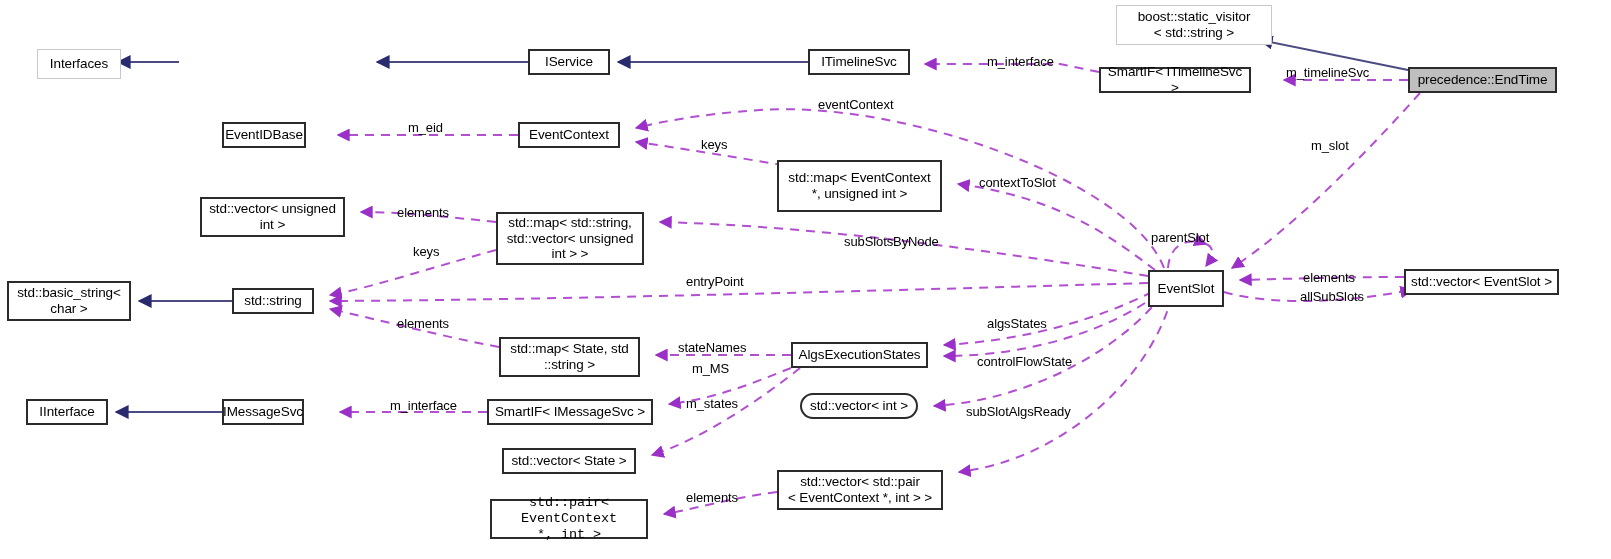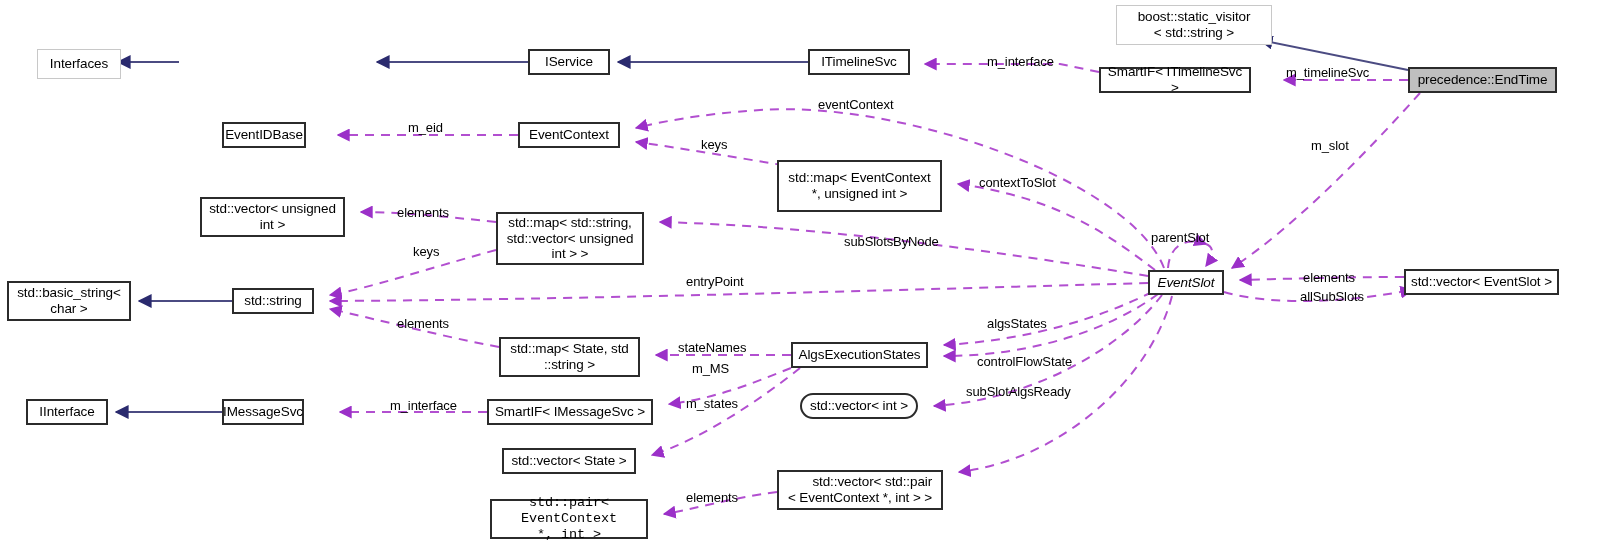--- a/index.html
+++ b/index.html
@@ -121,21 +121,21 @@
 
   <div class="node thick" style="left:7px;top:281px;width:124px;height:40px;">
     <span style="white-space:pre-line;">std::basic_string&lt;
 char &gt;</span>
   </div>
 
   <div class="node thick" style="left:232px;top:288px;width:82px;height:26px;">
     <span>std::string</span>
   </div>
 
-  <div class="node thick" style="left:1148px;top:270px;width:76px;height:25px;font-style:italic;">
+  <div class="node thick" style="left:1148px;top:270px;width:76px;height:37px;">
     <span>EventSlot</span>
   </div>
 
   <div class="node thick" style="left:1404px;top:269px;width:155px;height:26px;">
     <span>std::vector&lt; EventSlot &gt;</span>
   </div>
 
   <div class="node thick" style="left:499px;top:337px;width:141px;height:40px;">
     <span style="white-space:pre-line;">std::map&lt; State, std
 ::string &gt;</span>
@@ -158,21 +158,21 @@
   </div>
 
   <div class="node thick" style="left:800px;top:393px;width:118px;height:26px;border-radius:13px;">
     <span>std::vector&lt; int &gt;</span>
   </div>
 
   <div class="node thick" style="left:502px;top:448px;width:134px;height:26px;">
     <span>std::vector&lt; State &gt;</span>
   </div>
 
-  <div class="node thick" style="left:777px;top:470px;width:166px;height:40px;text-align:right;">
+  <div class="node thick" style="left:777px;top:470px;width:166px;height:40px;">
     <span style="white-space:pre-line;">std::vector&lt; std::pair
 &lt; EventContext *, int &gt; &gt;</span>
   </div>
 
   <div class="node thick" style="left:490px;top:499px;width:158px;height:40px;">
     <span style="white-space:pre-line;font-family:Liberation Mono, monospace;">std::pair&lt; EventContext
 *, int &gt;</span>
   </div>
 
   <div class="elabel" style="left:987px;top:54px;">m_interface</div>
@@ -189,16 +189,16 @@
   <div class="elabel" style="left:686px;top:274px;">entryPoint</div>
   <div class="elabel" style="left:1303px;top:270px;">elements</div>
   <div class="elabel" style="left:1300px;top:289px;">allSubSlots</div>
   <div class="elabel" style="left:397px;top:316px;">elements</div>
   <div class="elabel" style="left:987px;top:316px;">algsStates</div>
   <div class="elabel" style="left:678px;top:340px;">stateNames</div>
   <div class="elabel" style="left:977px;top:354px;">controlFlowState</div>
   <div class="elabel" style="left:692px;top:361px;">m_MS</div>
   <div class="elabel" style="left:390px;top:398px;">m_interface</div>
   <div class="elabel" style="left:686px;top:396px;">m_states</div>
-  <div class="elabel" style="left:966px;top:384px;">subSlotAlgsReady</div>
+  <div class="elabel" style="left:966px;top:404px;">subSlotAlgsReady</div>
   <div class="elabel" style="left:686px;top:490px;">elements</div>
 
 </div>
 
 </body></html>

